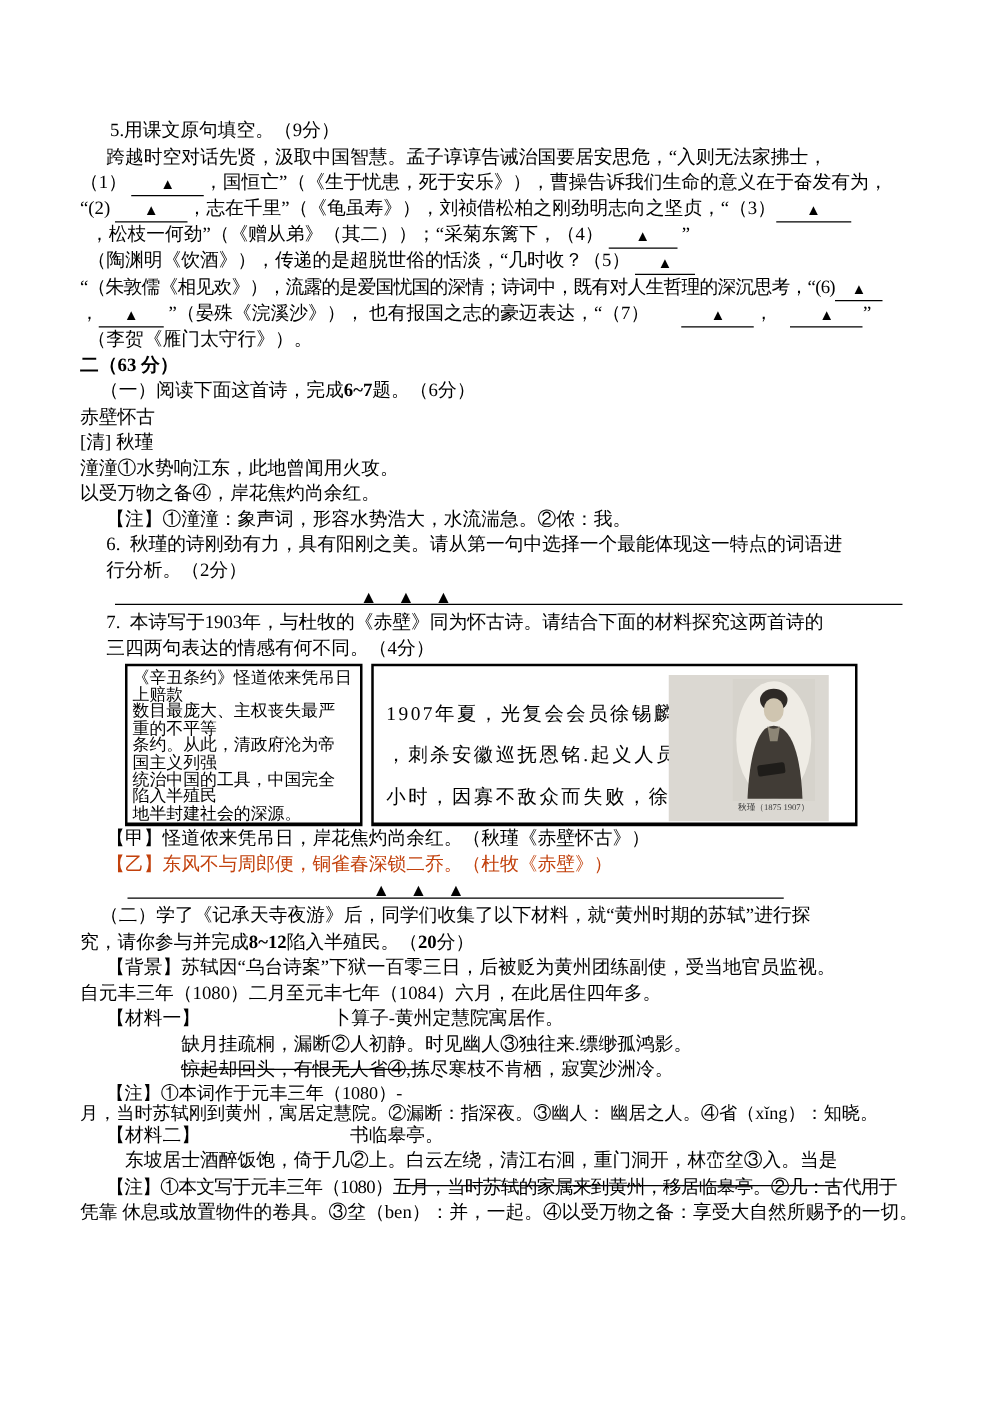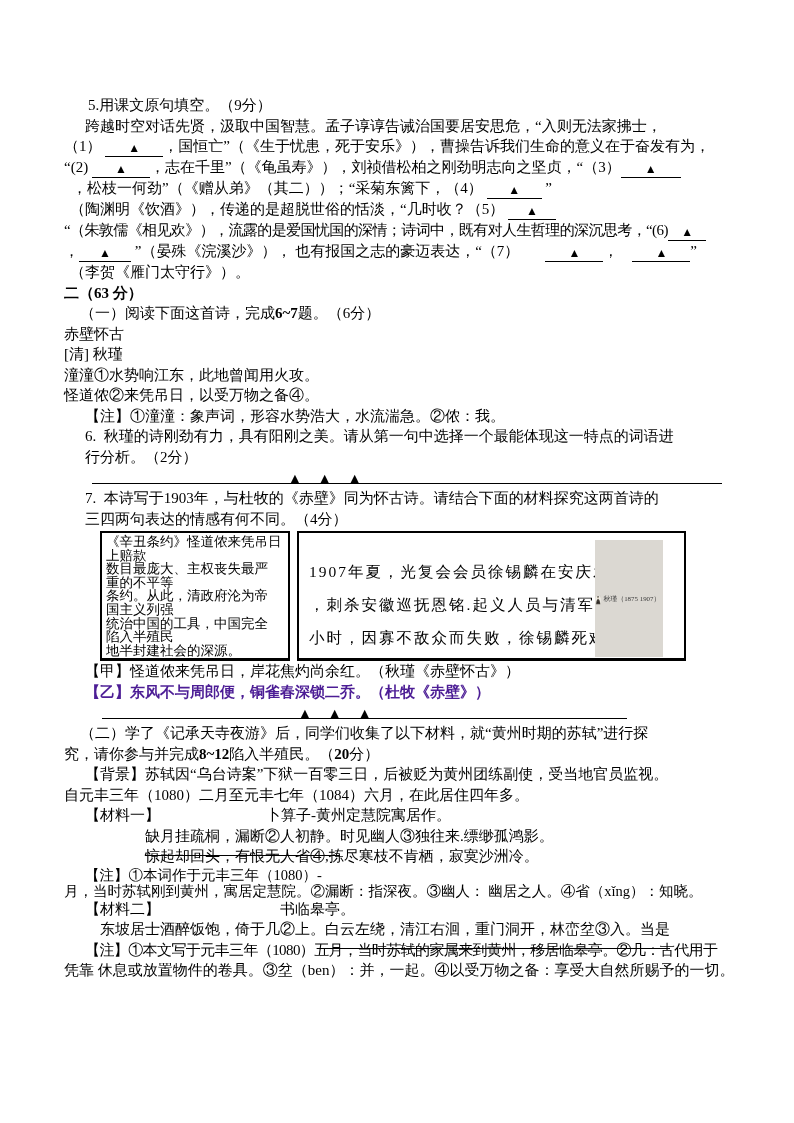--- a/index.html
+++ b/index.html
@@ -9,43 +9,43 @@
     font-family:"Liberation Serif","DejaVu Serif",serif;
     font-size:15px;line-height:20.5px;overflow:hidden;
   }
   .ln{white-space:pre;}
   .ml6{margin-left:6px}.ml8{margin-left:8px}.ml16{margin-left:16px}
   .ml21{margin-left:21px}.ml24{margin-left:24px}.ml36{margin-left:36px}.ml81{margin-left:81px}
   .center{text-align:left;}
   .bold{font-weight:bold;}
   b{font-weight:bold;}
   .ls-1{letter-spacing:-0.6px;}
-  .faint{color:#4c1d95;font-weight:bold;}
+  .faint{color:#c2410c;}
   .tight{line-height:16px;font-size:14.5px;}
   
   .blank{display:inline-block;border-bottom:1.5px solid #000;text-align:center;height:16px;line-height:16px;vertical-align:-2px;}
   .blank .tri{font-size:12px;position:relative;top:-1px;}
   .w38{width:38px}.w48{width:48px}.w52{width:52px}.w55{width:55px}.w58{width:58px}.w60{width:60px}
   .gapl{margin-left:26px}.gaps{margin-left:14px}
   
   .ansline{position:relative;border-bottom:1.6px solid #000;height:14px;margin-top:2px;margin-bottom:4px;}
   .ansline .tris{position:absolute;left:196px;bottom:-3px;font-size:14px;letter-spacing:16px;line-height:14px;}
   .r1{margin-left:28px;width:630px;}
   .r2{margin-left:38px;width:525px;}
   
   .boxes{display:flex;margin-left:36px;margin-top:2px;height:130px;}
   .lbox{width:190px;box-sizing:border-box;border:2px solid #000;border-bottom:3px solid #000;
         padding:2px 3px 0 4px;font-size:13.5px;line-height:13.6px;overflow:hidden;}
   .lbox .bx{white-space:pre;}
   .rbox{width:389px;box-sizing:border-box;border:2px solid #000;border-bottom:3px solid #000;
         margin-left:7px;position:relative;overflow:hidden;padding:22px 0 0 10px;
         font-size:15.5px;letter-spacing:2px;}
   .rbox .rl{white-space:pre;line-height:33px;}
-  .photo{position:absolute;top:7px;right:21px;width:68px;height:117px;background:#dbd8d2;
-         display:flex;flex-direction:row;align-items:center;letter-spacing:0;}
+  .photo{position:absolute;top:7px;right:21px;width:88px;height:117px;background:#dbd8d2;
+         display:flex;flex-direction:column;align-items:center;letter-spacing:0;padding-left:40px;}
   .photo svg{display:block;margin-top:3px;}
   .photo .cap{font-size:7.5px;line-height:10px;white-space:nowrap;color:#3a3a3a;transform:scale(.92);}
   .ul{border-bottom:1px solid #000;padding-bottom:11px;}
   .m-title1{margin-left:106px;}
   .m-title2{margin-left:120px;}
 </style>
 </head>
 <body>
 
 <div class="page">
@@ -59,21 +59,21 @@
   <div class="ln ls-1"><span>“（朱敦儒《相见欢》），流露的是爱国忧国的深情；诗词中，既有对人生哲理的深沉思考，“(6)</span><span class="blank w38"><span class="tri">▲</span></span></div>
   <div class="ln"><span>，</span><span class="blank w52"><span class="tri">▲</span></span><span> ”（晏殊《浣溪沙》）， 也有报国之志的豪迈表达，“（7）</span><span class="blank w58 gapl"><span class="tri">▲</span></span><span>，</span><span class="blank w58 gaps"><span class="tri">▲</span></span><span>”</span></div>
   <div class="ln ml6">（李贺《雁门太守行》）。</div>
 
   <div class="ln center bold">二（63 分）</div>
   <div class="ln ml16"><span>（一）阅读下面这首诗，完成</span><b>6~7</b><span>题。（6分）</span></div>
 
   <div class="ln center">赤壁怀古</div>
   <div class="ln center">[清] 秋瑾</div>
   <div class="ln center">潼潼①水势响江东，此地曾闻用火攻。</div>
-  <div class="ln center">怪道侬②来凭吊日，以受万物之备④。</div>
+  <div class="ln center">以受万物之备④，岸花焦灼尚余红。</div>
   <div class="ln ml21">【注】①潼潼：象声词，形容水势浩大，水流湍急。②侬：我。</div>
 
   <div class="ln ml21">6.  秋瑾的诗刚劲有力，具有阳刚之美。请从第一句中选择一个最能体现这一特点的词语进</div>
   <div class="ln ml21">行分析。（2分）</div>
   <div class="ansline r1">
       <span class="tris">▲▲▲</span>
     </div>
 
   <div class="ln ml21">7.  本诗写于1903年，与杜牧的《赤壁》同为怀古诗。请结合下面的材料探究这两首诗的</div>
   <div class="ln ml21">三四两句表达的情感有何不同。（4分）</div>

